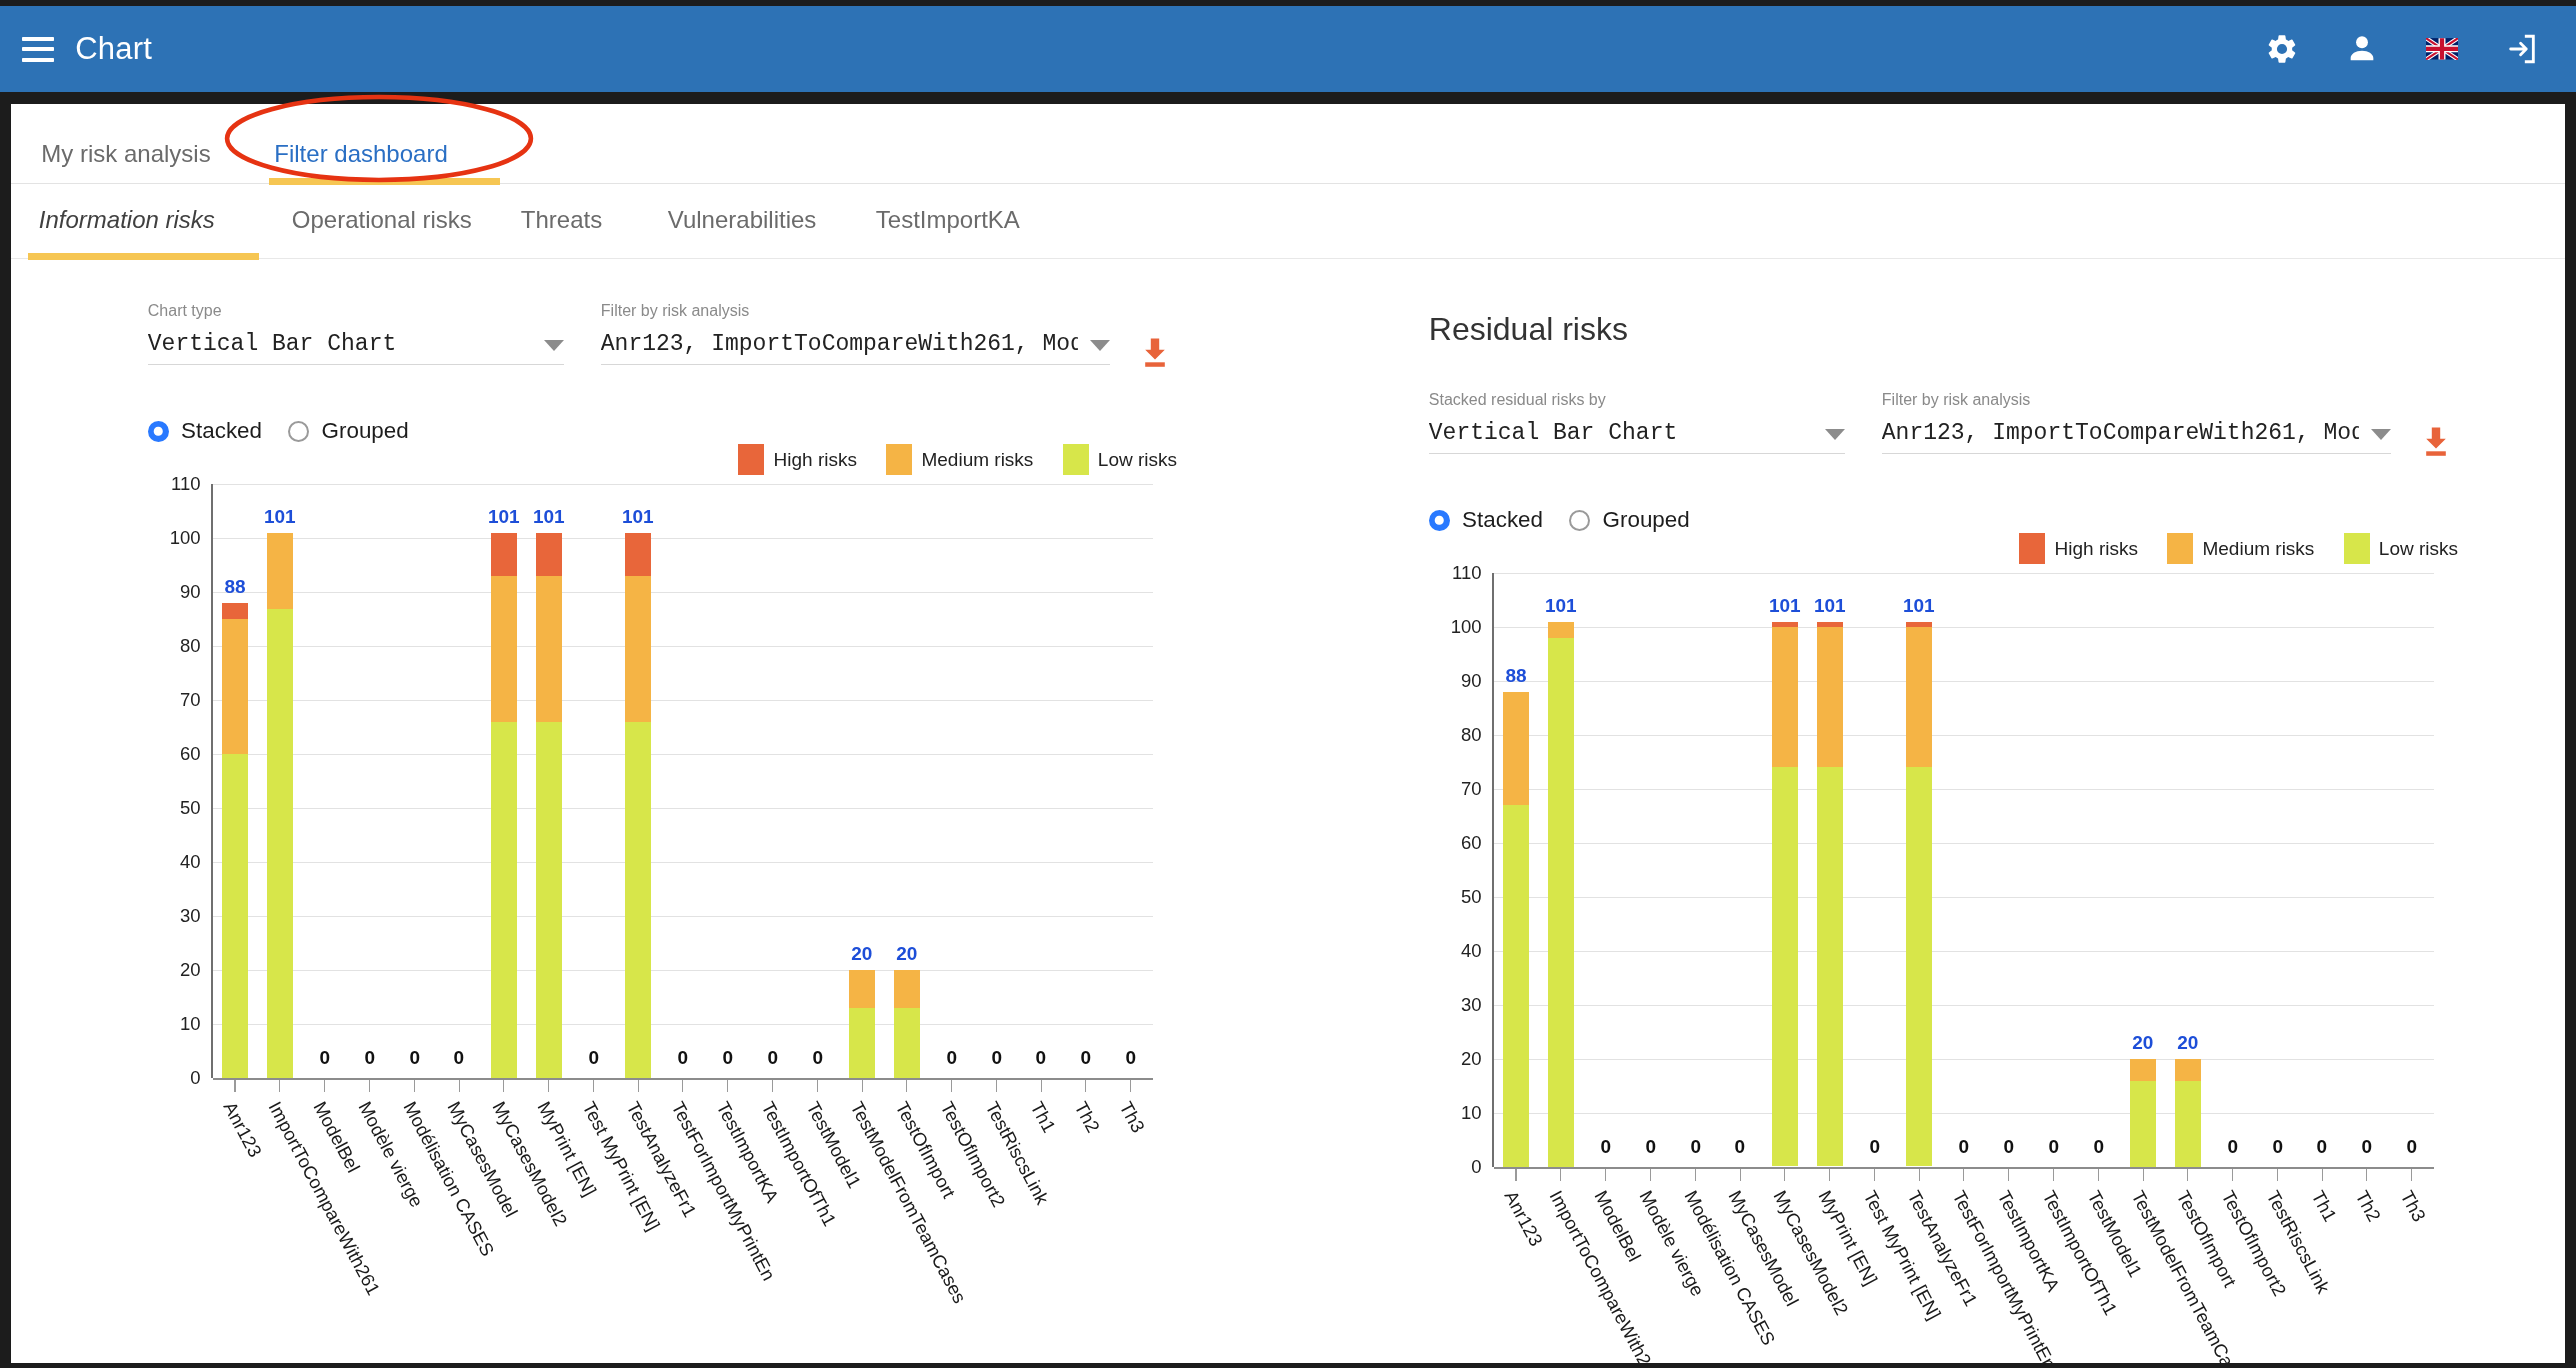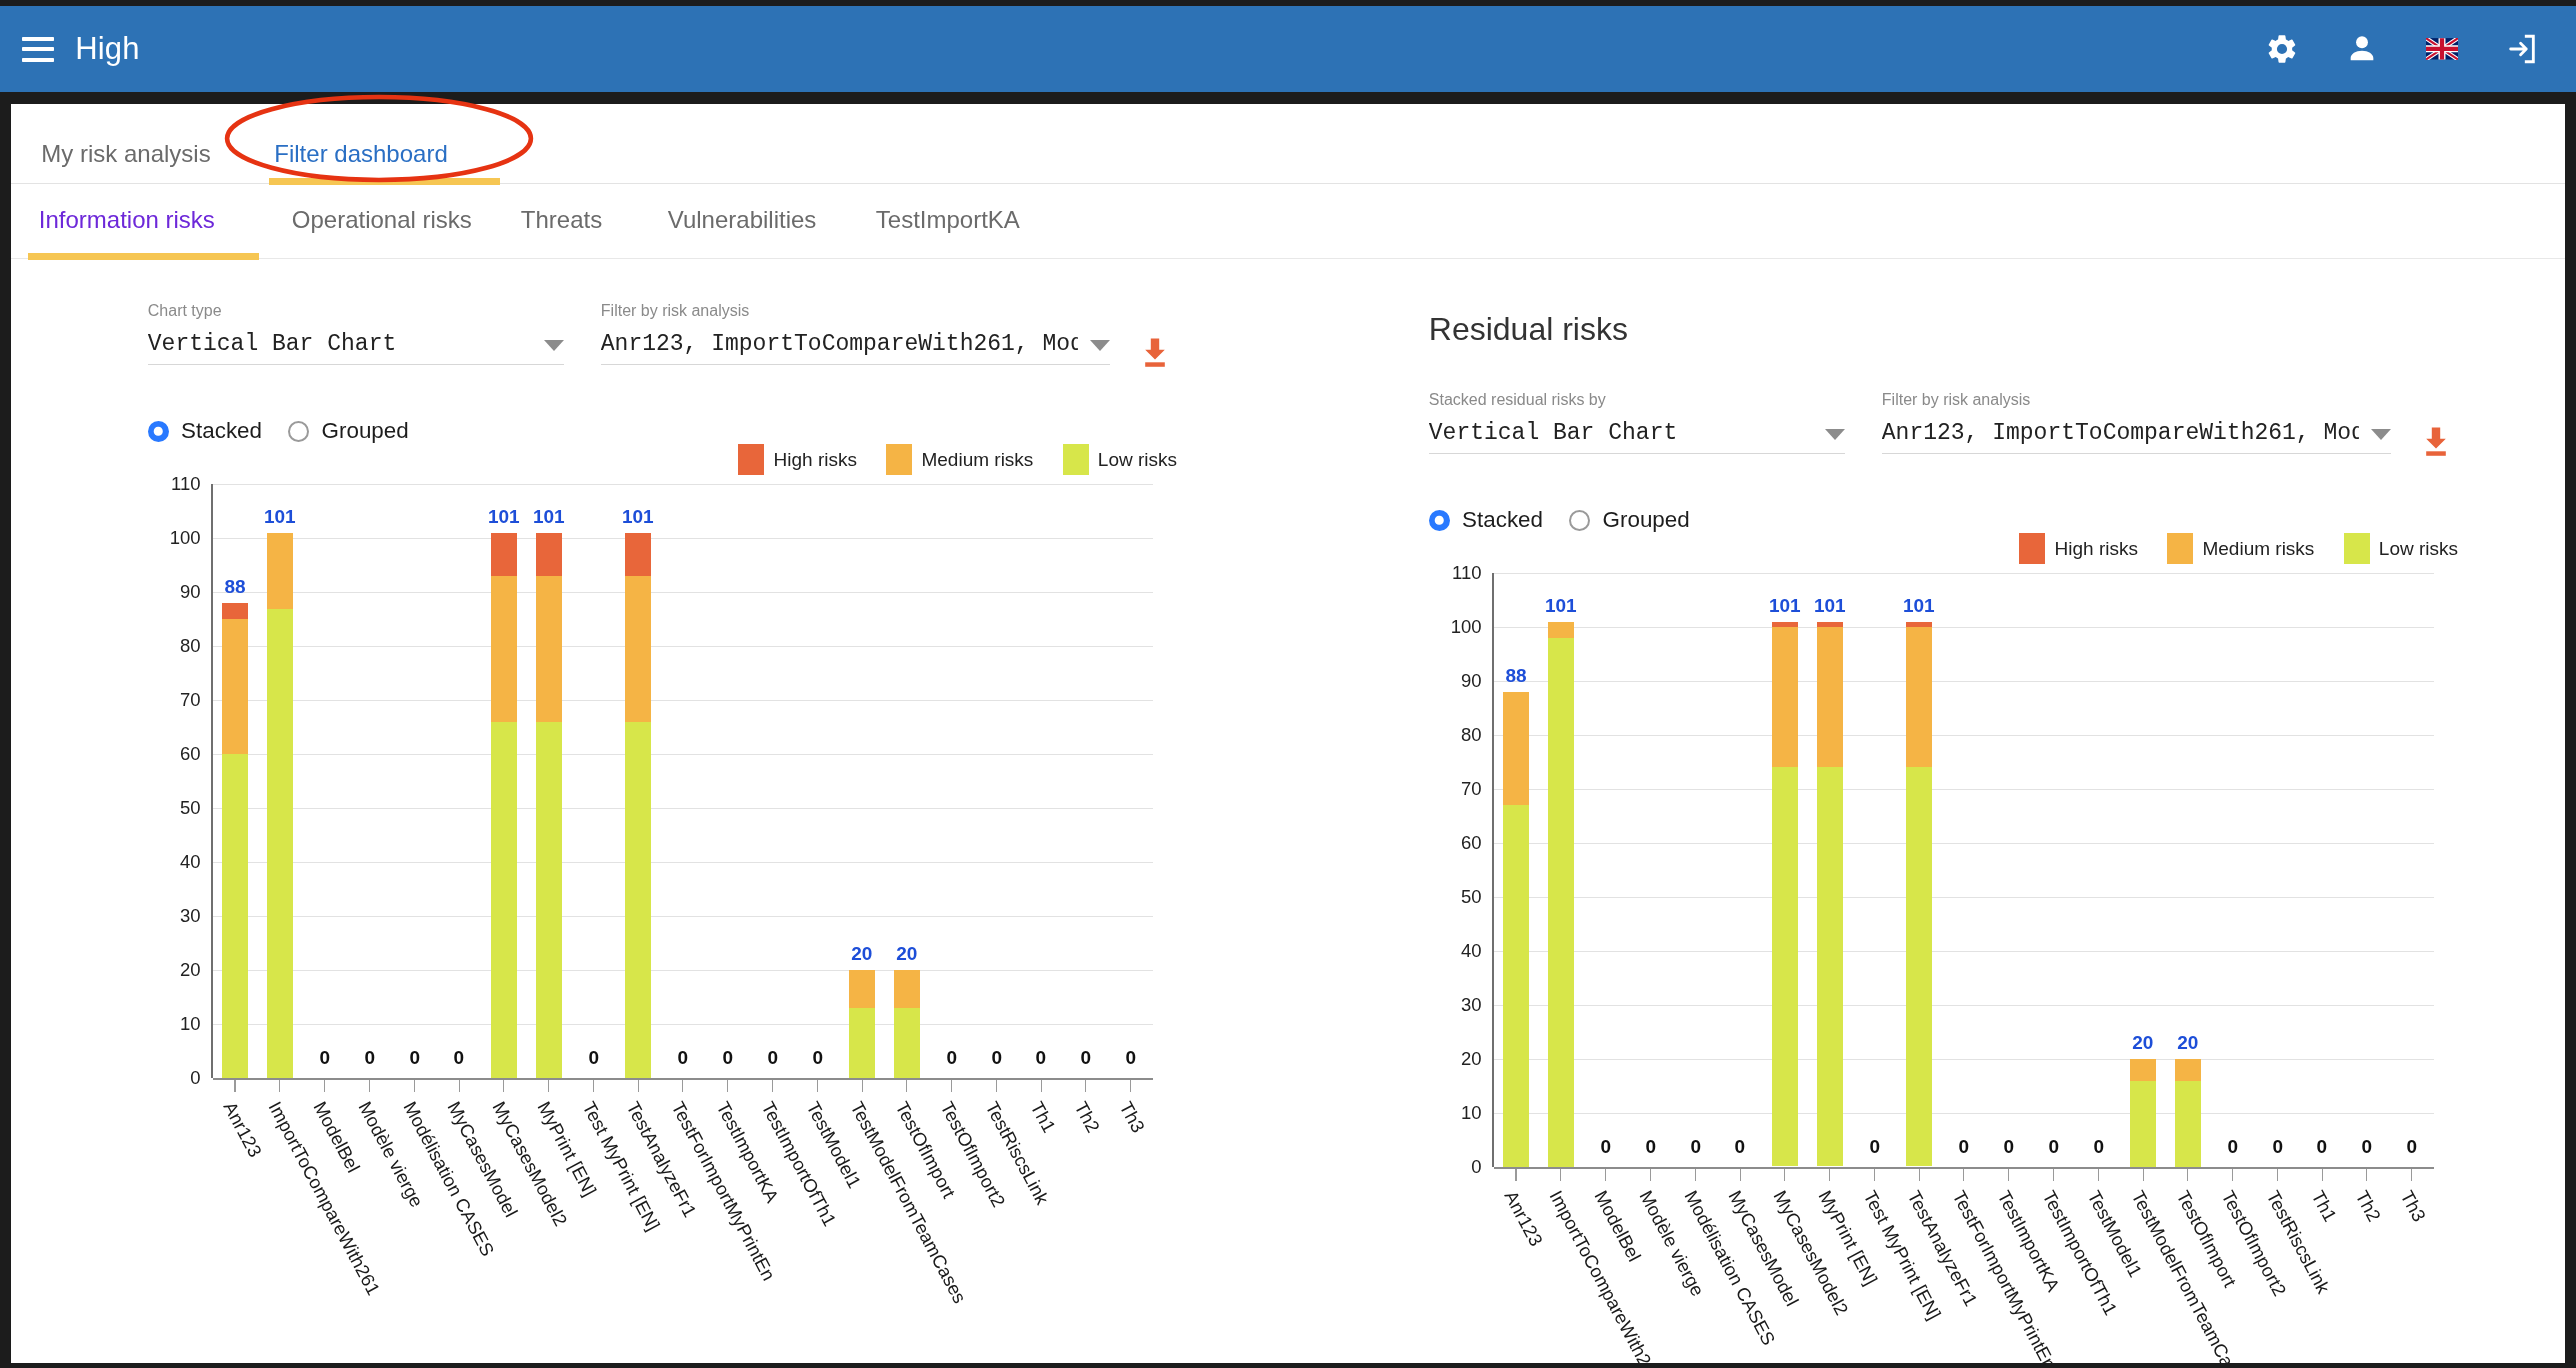--- a/index.html
+++ b/index.html
@@ -44,21 +44,21 @@
     position:absolute; height:7px; background:#f5c council;
   }
   .ul-gold { background:#f6c653; }
 
   
   .tabs2 { position:relative; height:74px; border-bottom:1.5px solid #e8e8e8; }
   .tab2 {
     position:absolute; top:0; height:72px; display:flex; align-items:center;
     font-size:24px; color:#6b6b6b; cursor:pointer;
   }
-  .tab2.active { color:#6d28d9; }
+  .tab2.active { color:#404040;font-style:italic; }
 
   
   .panels { position:relative; }
   .panel { position:absolute; top:0; width:1277px; }
   .panel-title { font-size:32px; color:#333; font-weight:400; }
 
   .ctlrow { position:relative; height:71px; }
   .field { position:absolute; }
   .field-label { font-size:16px; color:#8a8a8a; margin-bottom:10.8px; }
   .field-value-row {
@@ -108,21 +108,21 @@
 <body>
 
 <div class="screen">
 
   <div class="appbar">
     <div class="hamburger">
       <span></span>
         <span></span>
         <span></span>
     </div>
-    <div class="app-title">High</div>
+    <div class="app-title">Chart</div>
 
     <div class="appbar-right">
       <div class="abicon">
         <svg width="34" height="34" viewBox="0 0 24 24" fill="#ffffff">
           <path d="M19.14 12.94a7.5 7.5 0 0 0 .05-.94 7.5 7.5 0 0 0-.05-.94l2.03-1.58a.5.5 0 0 0 .12-.62l-1.92-3.32a.5.5 0 0 0-.6-.22l-2.39.96a7.1 7.1 0 0 0-1.62-.94l-.36-2.54a.5.5 0 0 0-.5-.42h-3.84a.5.5 0 0 0-.5.42l-.36 2.54c-.58.24-1.12.56-1.62.94l-2.39-.96a.5.5 0 0 0-.6.22L2.67 8.86a.5.5 0 0 0 .12.62l2.03 1.58c-.04.31-.06.62-.06.94s.02.63.06.94l-2.03 1.58a.5.5 0 0 0-.12.62l1.92 3.32c.13.22.39.3.6.22l2.39-.96c.5.38 1.04.7 1.62.94l.36 2.54c.04.24.25.42.5.42h3.84c.25 0 .46-.18.5-.42l.36-2.54c.58-.24 1.12-.56 1.62-.94l2.39.96c.22.08.47 0 .6-.22l1.92-3.32a.5.5 0 0 0-.12-.62l-2.03-1.58zM12 15.6A3.6 3.6 0 1 1 15.6 12 3.6 3.6 0 0 1 12 15.6z"></path>
         </svg>
       </div>
       <div class="abicon">
         <svg width="34" height="34" viewBox="0 0 24 24" fill="#ffffff">
           <circle cx="12" cy="7.2" r="4.2"></circle>

